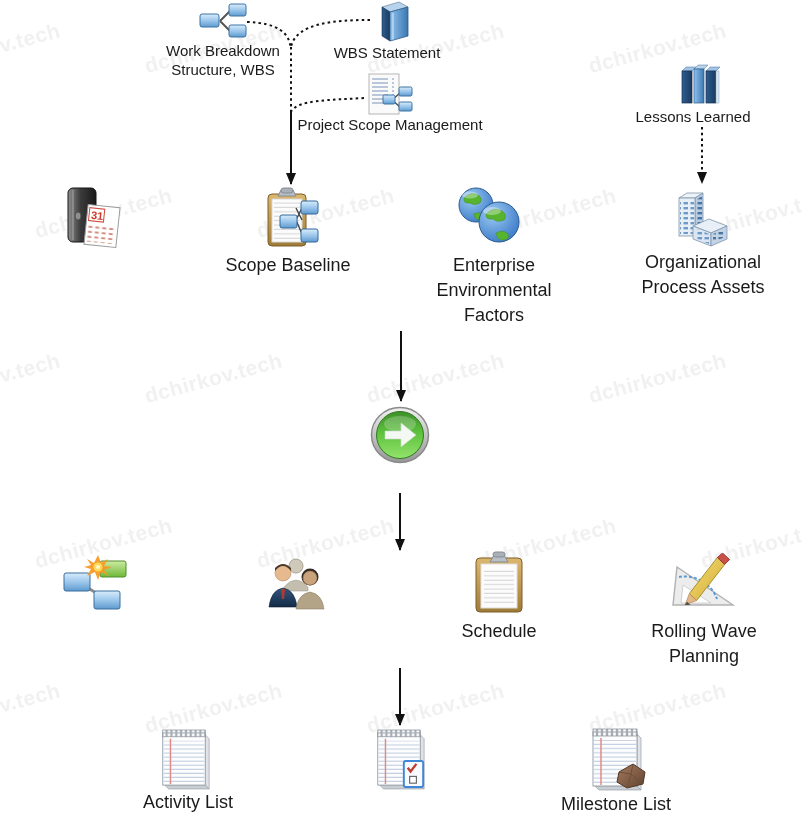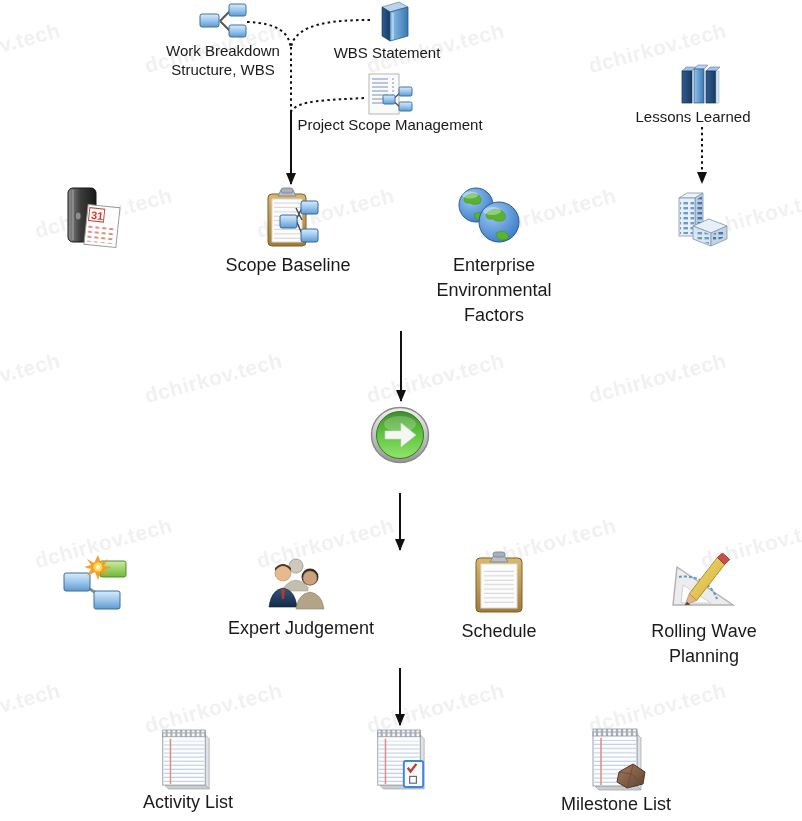--- a/index.html
+++ b/index.html
@@ -333,20 +333,21 @@
 
   <div class="label sm" style="left:133px;top:42px;width:180px">Work Breakdown
 Structure, WBS</div>
   <div class="label sm" style="left:307px;top:44px;width:160px">WBS Statement</div>
   <div class="label sm" style="left:290px;top:116px;width:200px">Project Scope Management</div>
   <div class="label sm" style="left:613px;top:108px;width:160px">Lessons Learned</div>
   <div class="label" style="left:198px;top:253px;width:180px">Scope Baseline</div>
   <div class="label" style="left:414px;top:253px;width:160px">Enterprise
 Environmental
 Factors</div>
-  <div class="label" style="left:206px;top:616px;width:190px">Expert Judgement</div>
+  <div class="label" style="left:618px;top:250px;width:170px">Organizational
+Process Assets</div>
   <div class="label" style="left:429px;top:619px;width:140px">Schedule</div>
   <div class="label" style="left:629px;top:619px;width:150px">Rolling Wave
 Planning</div>
   <div class="label" style="left:113px;top:790px;width:150px">Activity List</div>
   <div class="label" style="left:536px;top:792px;width:160px">Milestone List</div>
 
 </div>
 
 </body></html>

